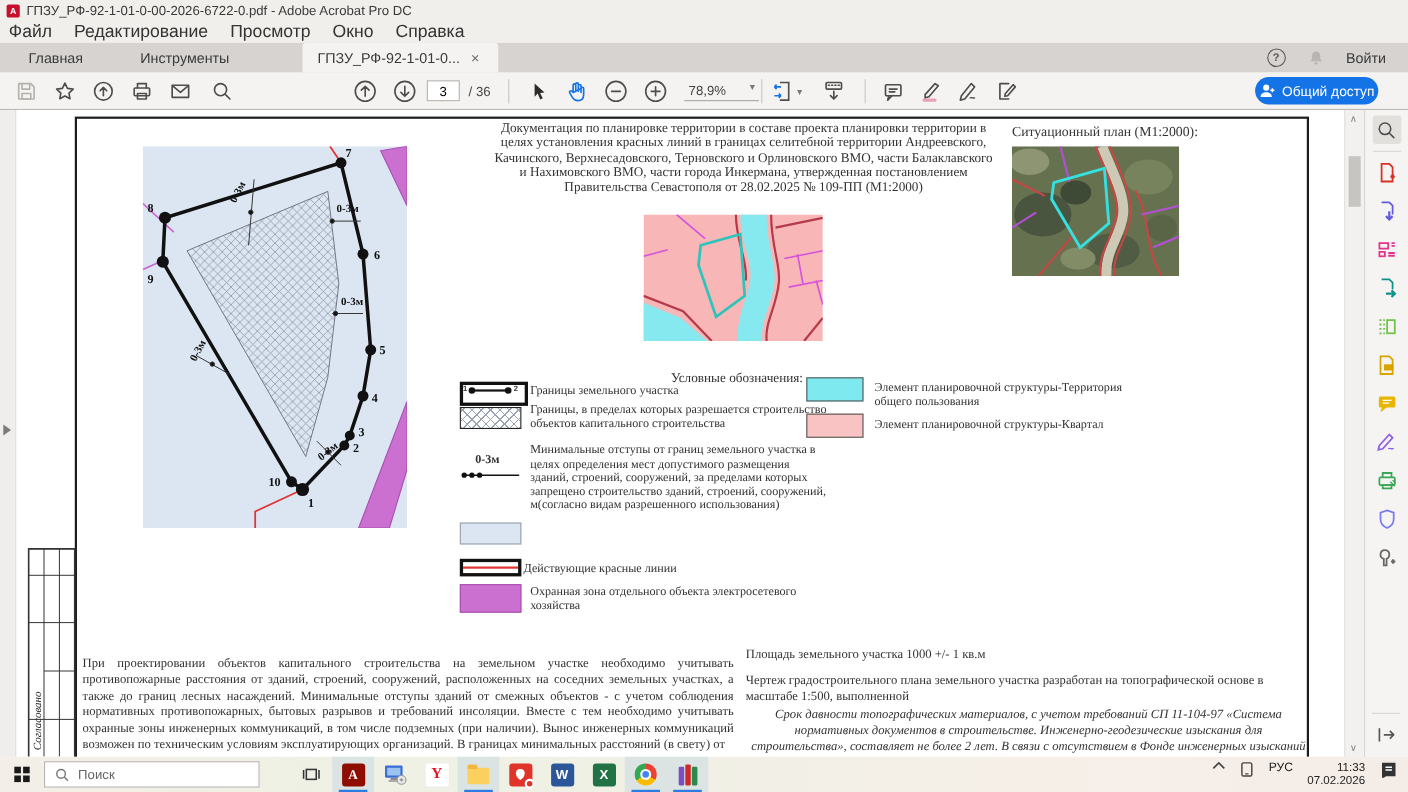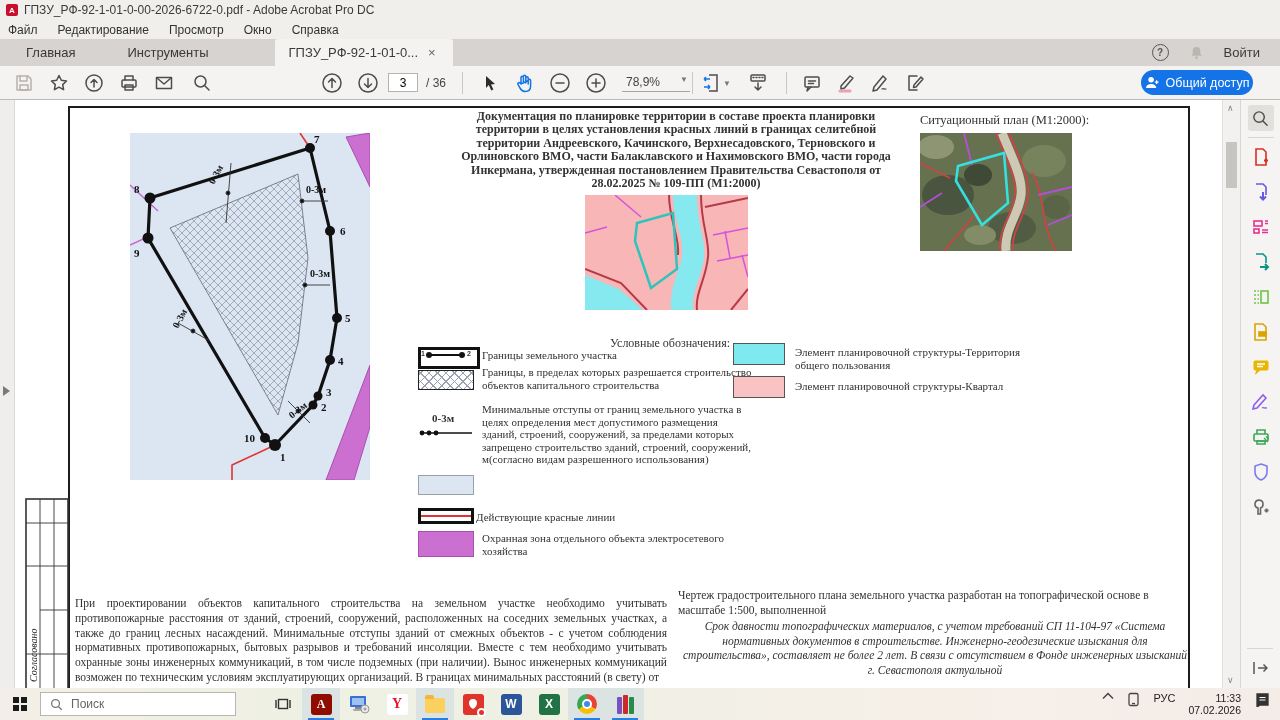--- a/index.html
+++ b/index.html
@@ -5,21 +5,21 @@
   html,body{margin:0;padding:0}
   body{width:1280px;height:720px;position:relative;overflow:hidden;background:#fff;
        font-family:"Liberation Sans",sans-serif;color:#333;-webkit-font-smoothing:antialiased}
   .abs{position:absolute}
   
   .titlebar{left:0;top:0;width:1280px;height:20px;background:#f1efec;display:flex;align-items:center;
             gap:6px;padding-left:6px;font-size:12px;color:#3a3a3a;box-sizing:border-box}
   .pdficon{width:12px;height:12px;background:#c8102e;border-radius:2px;color:#fff;font-size:8px;
            font-weight:bold;display:flex;align-items:center;justify-content:center}
   .menubar{left:0;top:20px;width:1280px;height:19px;background:#f1efec;display:flex;align-items:center;
-           gap:20px;padding-left:8px;font-size:12px;color:#333;box-sizing:border-box}
+           gap:20px;padding-left:8px;font-size:16px;color:#333;box-sizing:border-box}
   .menubar span{cursor:default}
   .tabbar{left:0;top:39px;width:1280px;height:27px;background:#d6d3d0;display:flex;align-items:flex-end;
           font-size:13px;color:#3a3a3a}
   .tab{padding:0 26px;line-height:27px}
   .tab.doc{background:#f4f3f1;border-radius:3px 3px 0 0;margin-left:40px;display:flex;gap:10px;align-items:center;padding:0 14px;width:150px}
   .tab.doc .x{color:#666;font-size:13px}
   .tabbar-right{margin-left:auto;display:flex;align-items:center;gap:20px;padding-right:20px;line-height:27px}
   .qmark{width:15px;height:15px;border:1.4px solid #555;border-radius:50%;font-size:10px;display:flex;
          align-items:center;justify-content:center;color:#555;font-weight:bold}
   .toolbar{left:0;top:66px;width:1280px;height:34px;background:#f4f3f1;border-bottom:1px solid #bcb9b6;box-sizing:border-box}
@@ -34,21 +34,21 @@
   .sharebtn{position:absolute;top:4px;right:27px;height:25px;width:112px;background:#1473e6;border-radius:13px;
             color:#fff;font-size:12.5px;display:flex;align-items:center;justify-content:center;gap:6px}
   
   .navstrip{left:0;top:100px;width:15px;height:588px;background:#f0eeec;border-right:1px solid #dcdad7;box-sizing:border-box}
   .navarrow{position:absolute;left:3px;top:286px;width:0;height:0;border-left:7px solid #7a7a7a;
             border-top:5px solid transparent;border-bottom:5px solid transparent}
   .page{left:15px;top:100px;width:1207px;height:588px;background:#fff;overflow:hidden}
   .frame{position:absolute;left:53px;top:6px;width:1122px;height:700px;border:2px solid #1c1c1c;box-sizing:border-box}
   .serif{font-family:"Liberation Serif",serif}
   .doc-draw-title{position:absolute;left:80px;top:12px;font-size:12.5px;font-weight:bold}
-  .doc-header{position:absolute;left:430px;top:10px;width:462px;font-size:12px;font-weight:bold;
+  .doc-header{position:absolute;left:430px;top:10px;width:462px;font-size:12px;font-weight:normal;
               text-align:center;line-height:13.4px}
   .situ-title{position:absolute;left:905px;top:13px;font-size:12.5px}
   .legend-title{position:absolute;left:595px;top:236px;font-size:12px}
   .lg-text{position:absolute;font-size:11px;line-height:12.6px;width:272px}
   .lg-sym{position:absolute;left:403px;box-sizing:border-box}
   .sym-bound{width:56px;height:16px;border:3px solid #111;background:#fff;position:relative}
   .sym-bound .ln{position:absolute;left:7px;top:4px;width:36px;height:2px;background:#111}
   .sym-bound .d1,.sym-bound .d2{position:absolute;top:2px;width:6px;height:6px;border-radius:50%;background:#111}
   .sym-bound .d1{left:5px}.sym-bound .d2{left:38px}
   .sym-bound .n1,.sym-bound .n2{position:absolute;font-size:7px;font-weight:bold;top:0}
@@ -433,20 +433,21 @@
   <div class="lg-sym sym-power" style="top:431px"></div>
   <div class="serif lg-text" style="left:467px;top:432px">Охранная зона отдельного объекта электросетевого хозяйства</div>
 
   <div class="lg-sym sym-cyan" style="left:718px;top:243px"></div>
   <div class="serif lg-text" style="left:780px;top:246px;width:250px">Элемент планировочной структуры-Территория общего пользования</div>
   <div class="lg-sym sym-pink" style="left:718px;top:276px"></div>
   <div class="serif lg-text" style="left:780px;top:280px;width:250px">Элемент планировочной структуры-Квартал</div>
 
   <div class="serif para-left">При проектировании объектов капитального строительства на земельном участке необходимо учитывать противопожарные расстояния от зданий, строений, сооружений, расположенных на соседних земельных участках, а также до границ лесных насаждений. Минимальные отступы зданий от смежных объектов - с учетом соблюдения нормативных противопожарных, бытовых разрывов и требований инсоляции. Вместе с тем необходимо учитывать охранные зоны инженерных коммуникаций, в том числе подземных (при наличии). Вынос инженерных коммуникаций возможен по техническим условиям эксплуатирующих организаций. В границах минимальных расстояний (в свету) от</div>
   <div class="serif rb">
+    <div class="mb">Площадь земельного участка 1000 +/- 1 кв.м</div>
     <div>Чертеж градостроительного плана земельного участка разработан на топографической основе в масштабе 1:500, выполненной</div>
     <div class="it">Срок давности топографических материалов, с учетом требований СП 11-104-97 «Система нормативных документов в строительстве. Инженерно-геодезические изыскания для строительства», составляет не более 2 лет. В связи с отсутствием в Фонде инженерных изысканий г. Севастополя актуальной</div>
   </div>
 
   <svg style="position:absolute;left:10px;top:396px" width="44" height="192" viewBox="0 0 44 192">
     <rect x="1" y="3" width="42" height="200" fill="none" stroke="#333" stroke-width="1.6"></rect>
     <path d="M15,3 V192 M29,3 V192" stroke="#333" stroke-width="0.9"></path>
     <path d="M1,27 H43 M1,70 H43 M15,114 H43 M1,158 H43" stroke="#333" stroke-width="0.9"></path>
     <text x="12" y="186" transform="rotate(-90 12 186)" font-family="Liberation Serif,serif" font-size="10" font-style="italic" fill="#222">Согласовано</text>
   </svg>

